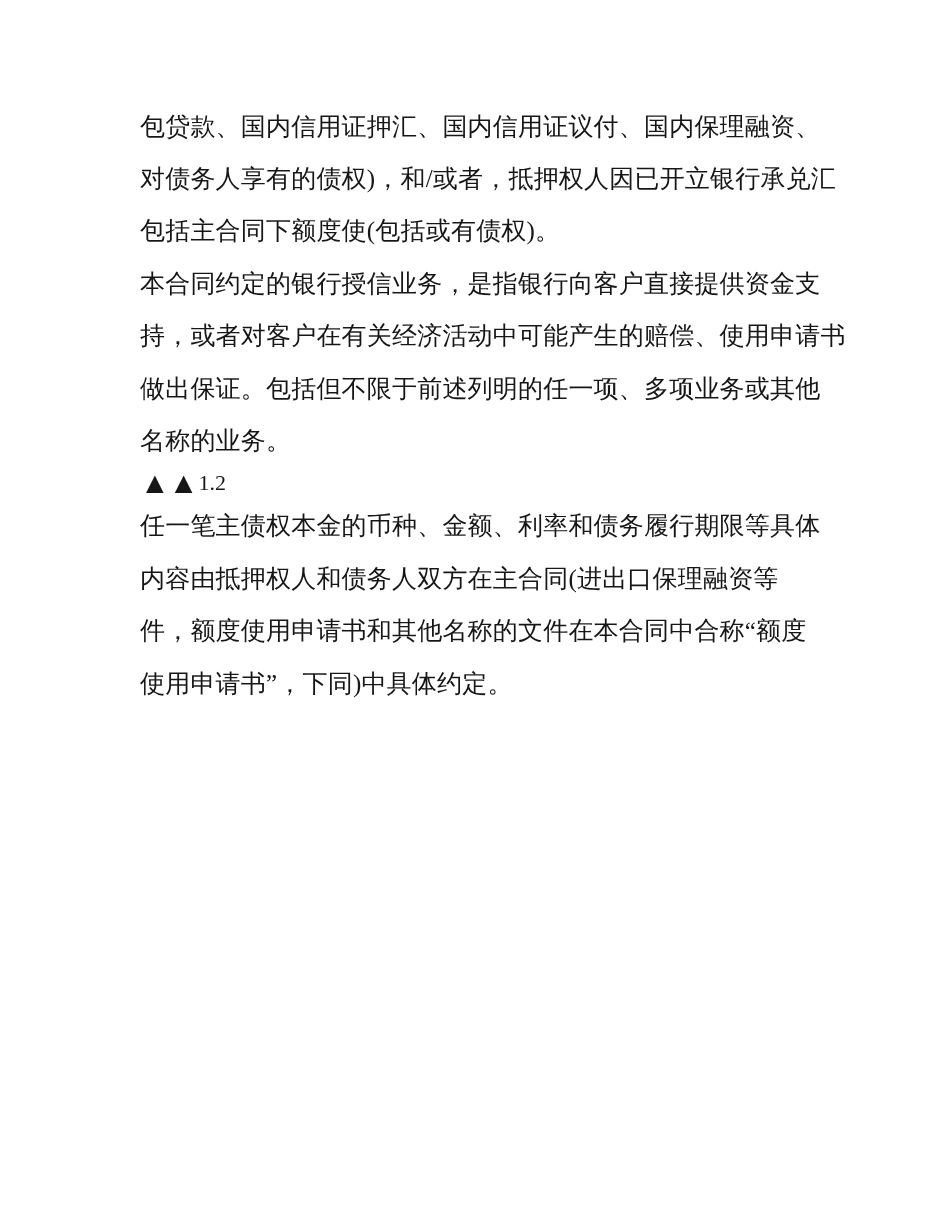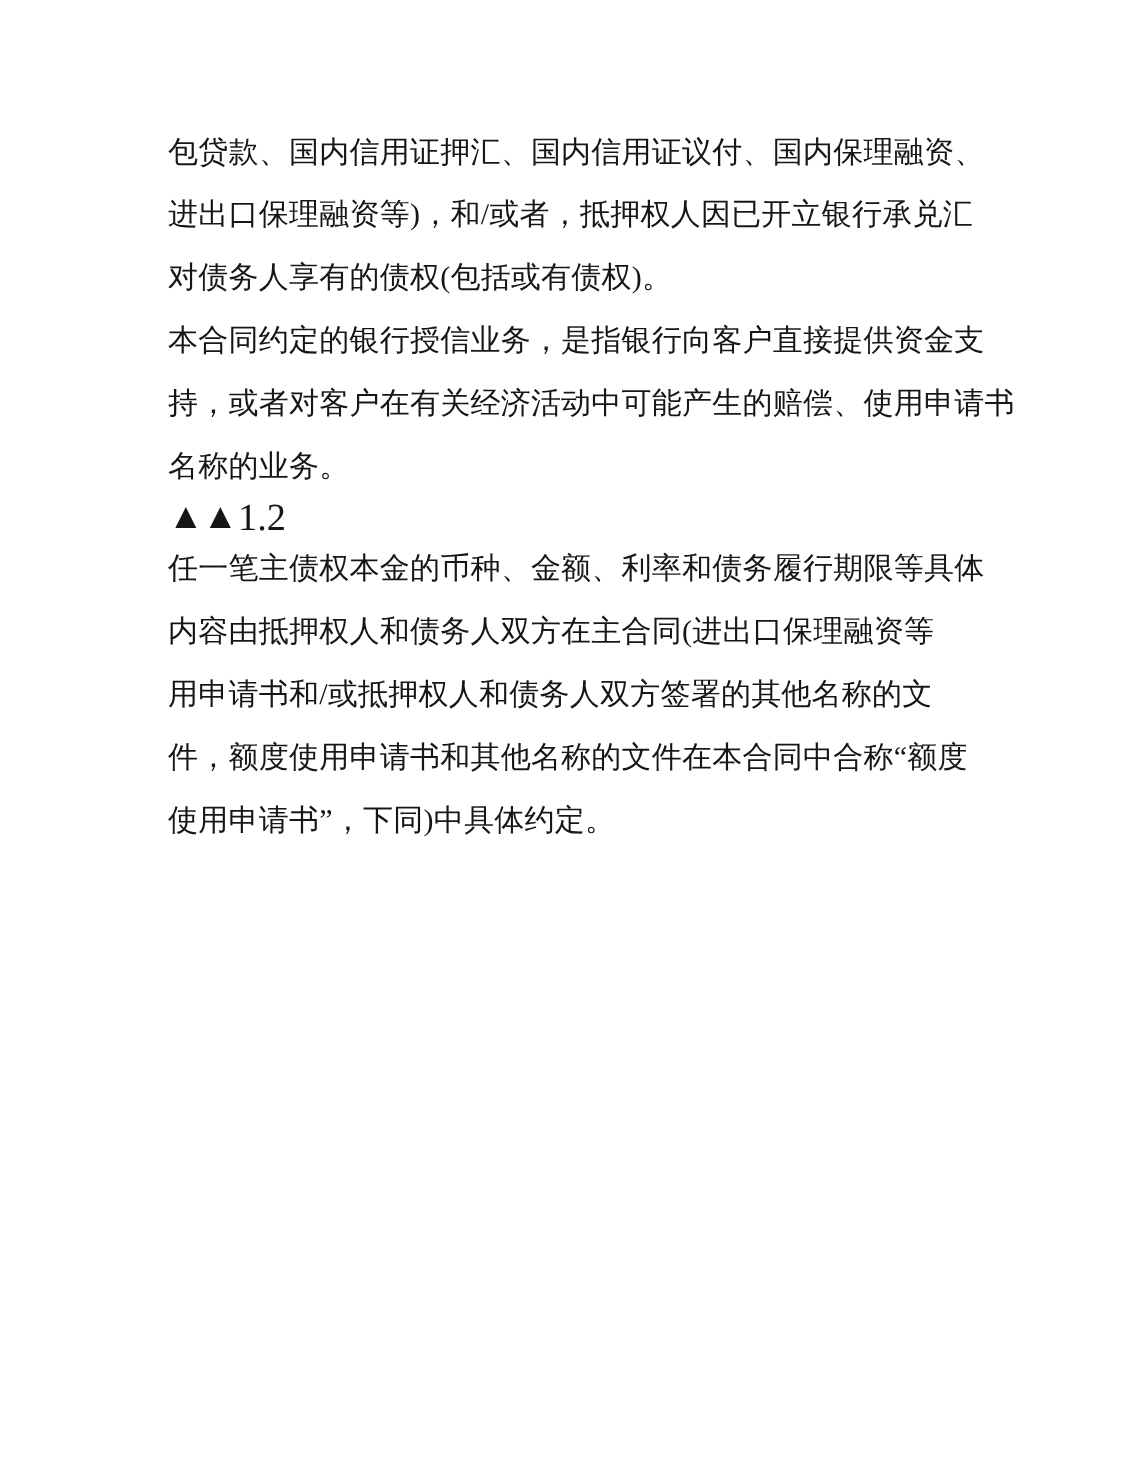--- a/index.html
+++ b/index.html
@@ -38,49 +38,49 @@
     align-items: center;
     white-space: pre;
   }
   .heading-line .marker {
     font-size: 30px;
     line-height: 1;
     letter-spacing: -1px;
     padding-right: 1px;
   }
   .heading-line .num {
-    font-size: 32px;
+    font-size: 22px;
     line-height: 1;
   }
 </style>
 </head>
 <body>
 
 <div class="page">
   <div class="text-block">
 
     <div>
       <div class="line">包贷款、国内信用证押汇、国内信用证议付、国内保理融资、</div>
-      <div class="line">进出口保理融资等)，和/或者，抵押权人因已开立银行承兑汇</div>
-      <div class="line">对债务人享有的债权(包括或有债权)。</div>
+      <div class="line">对债务人享有的债权)，和/或者，抵押权人因已开立银行承兑汇</div>
+      <div class="line">包括主合同下额度使(包括或有债权)。</div>
     </div>
 
     <div>
       <div class="line">本合同约定的银行授信业务，是指银行向客户直接提供资金支</div>
       <div class="line">持，或者对客户在有关经济活动中可能产生的赔偿、使用申请书</div>
+      <div class="line">做出保证。包括但不限于前述列明的任一项、多项业务或其他</div>
       <div class="line">名称的业务。</div>
     </div>
 
     <div class="heading-line">
       <span class="marker">▲▲</span><span class="num">1.2</span>
     </div>
 
     <div>
       <div class="line">任一笔主债权本金的币种、金额、利率和债务履行期限等具体</div>
       <div class="line">内容由抵押权人和债务人双方在主合同(进出口保理融资等</div>
-      <div class="line">用申请书和/或抵押权人和债务人双方签署的其他名称的文</div>
       <div class="line">件，额度使用申请书和其他名称的文件在本合同中合称“额度</div>
       <div class="line">使用申请书”，下同)中具体约定。</div>
     </div>
 
 
   </div>
 </div>
 
 </body></html>

